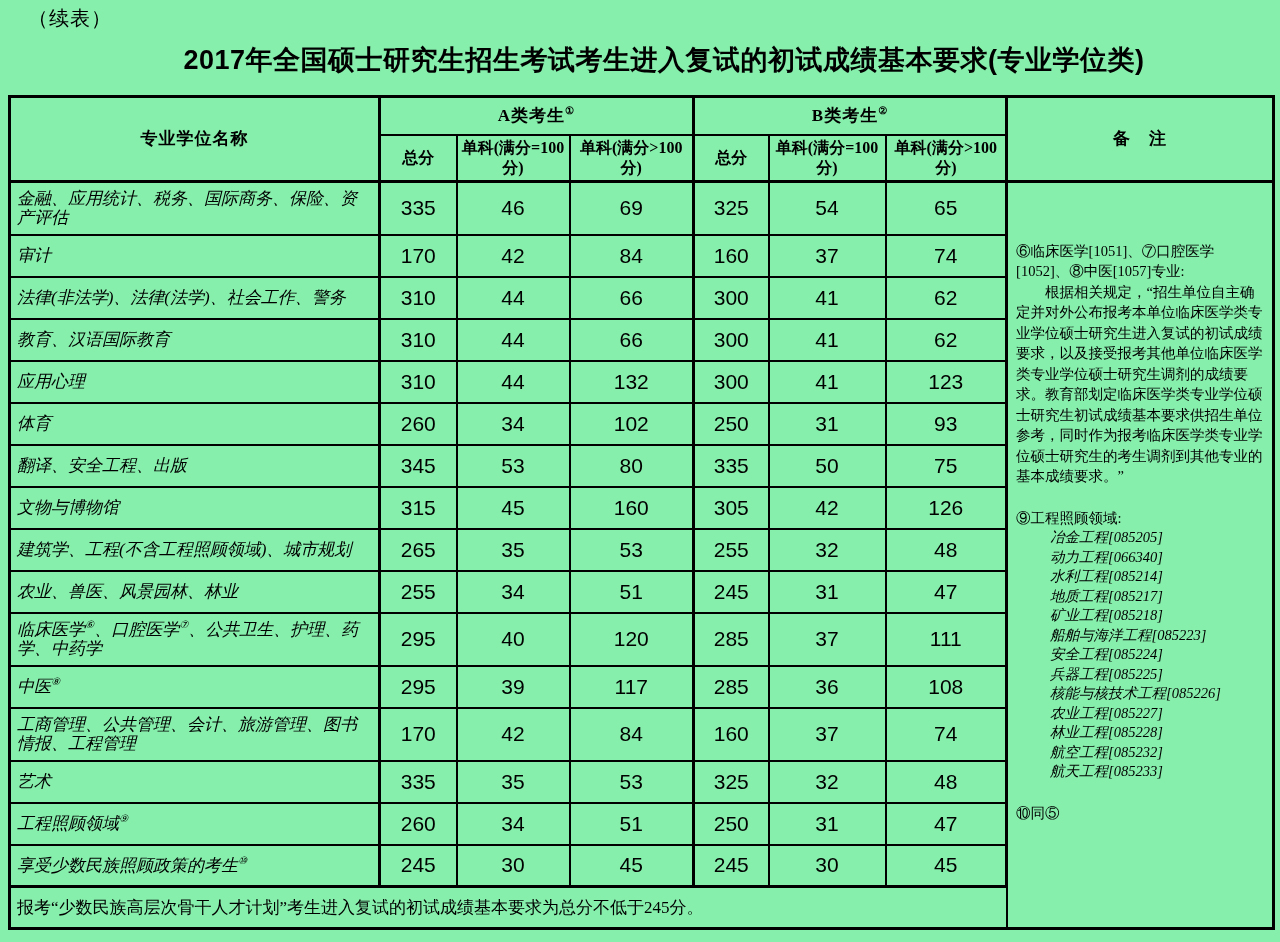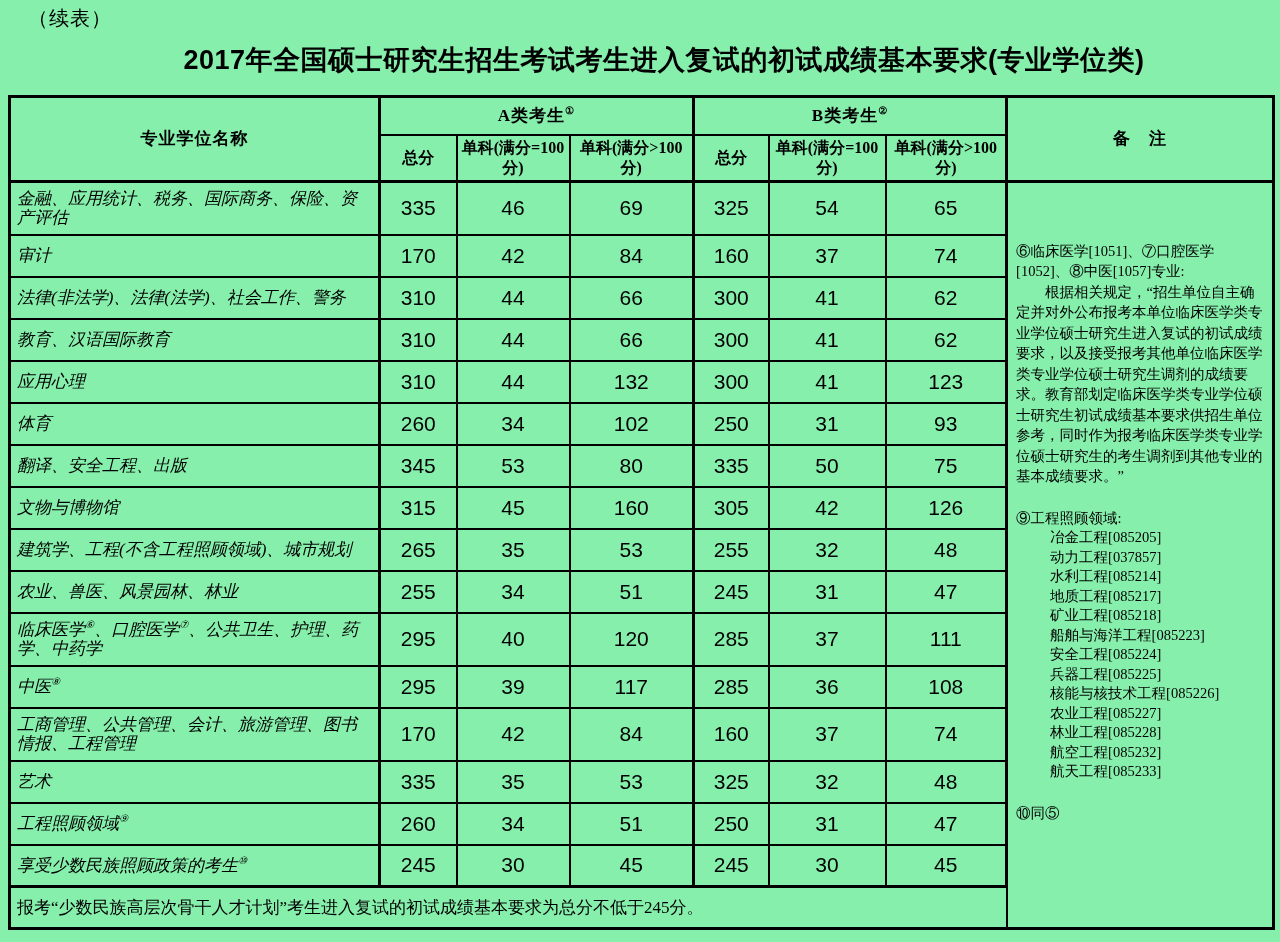--- a/index.html
+++ b/index.html
@@ -64,21 +64,21 @@
     padding: 8px 4px 8px 6px; height: 40px;
   }
   td.remarks-cell {
     vertical-align: top; text-align: left;
     font-size: 14.5px; line-height: 20.5px;
     padding: 4px 8px 4px 8px;
   }
   .rk-first { margin-top: 54px; }
   .rk-block { margin-top: 21px; }
   .rk-indent { text-indent: 2em; }
-  .rk-items { line-height: 19.5px; }
+  .rk-items { line-height: 19.5px; font-style: italic; }
   .rk-items > div { padding-left: 34px; }
   sup { font-size: 0.6em; vertical-align: super; line-height: 0; }
 </style>
 </head>
 <body>
 
 <div class="page">
 
   <div class="cont-note">（续表）</div>
 
@@ -122,21 +122,21 @@
           <td class="num-cell thick-r">65</td>
           <td class="remarks-cell" rowspan="17">
             <div class="rk-first">
               <div>⑥临床医学[1051]、⑦口腔医学[1052]、⑧中医[1057]专业:</div>
               <div class="rk-indent">根据相关规定，“招生单位自主确定并对外公布报考本单位临床医学类专业学位硕士研究生进入复试的初试成绩要求，以及接受报考其他单位临床医学类专业学位硕士研究生调剂的成绩要求。教育部划定临床医学类专业学位硕士研究生初试成绩基本要求供招生单位参考，同时作为报考临床医学类专业学位硕士研究生的考生调剂到其他专业的基本成绩要求。”</div>
             </div>
             <div class="rk-block">
               <div>⑨工程照顾领域:</div>
               <div class="rk-items">
                 <div>冶金工程[085205]</div>
-                <div>动力工程[037857]</div>
+                <div>动力工程[066340]</div>
                 <div>水利工程[085214]</div>
                 <div>地质工程[085217]</div>
                 <div>矿业工程[085218]</div>
                 <div>船舶与海洋工程[085223]</div>
                 <div>安全工程[085224]</div>
                 <div>兵器工程[085225]</div>
                 <div>核能与核技术工程[085226]</div>
                 <div>农业工程[085227]</div>
                 <div>林业工程[085228]</div>
                 <div>航空工程[085232]</div>

